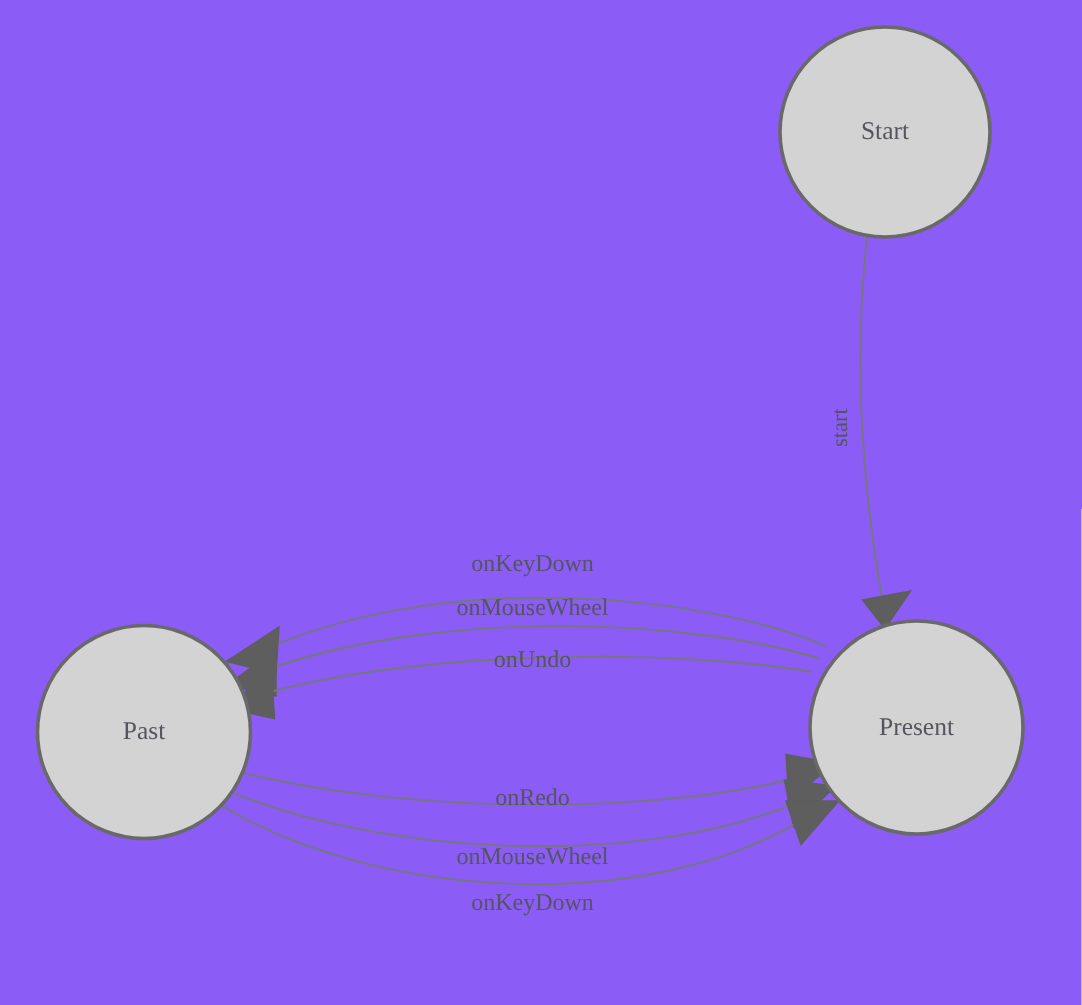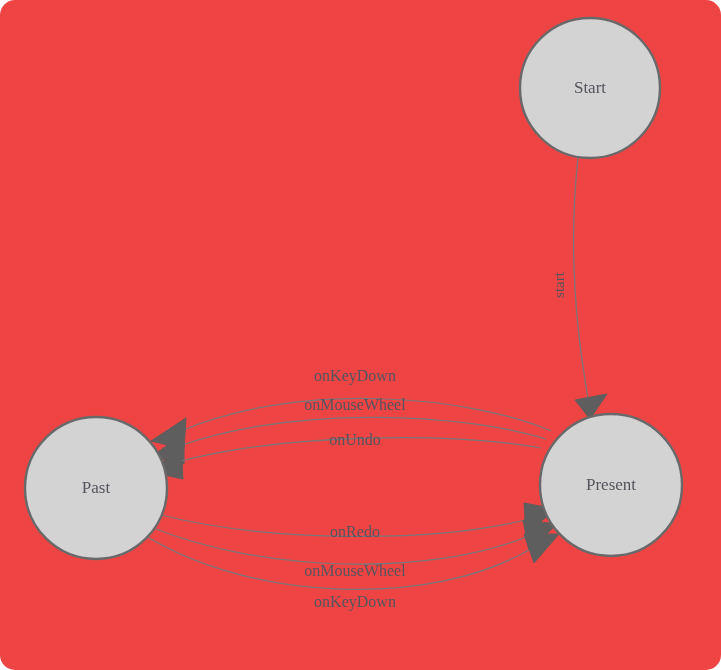--- a/index.html
+++ b/index.html
@@ -10,22 +10,21 @@
   body {
     width: 721px;
     height: 670px;
     overflow: hidden;
     font-family: "Liberation Serif", "DejaVu Serif", serif;
   }
   #diagram-root {
     position: relative;
     width: 721px;
     height: 670px;
-    background: #ef4444;
-    border-radius: 15px;
+    background: #8b5cf6;
   }
   svg#graph {
     display: block;
     width: 721px;
     height: 670px;
   }
   .node-circle {
     fill: #d3d3d3;
     stroke: #696969;
     stroke-width: 2.4;

